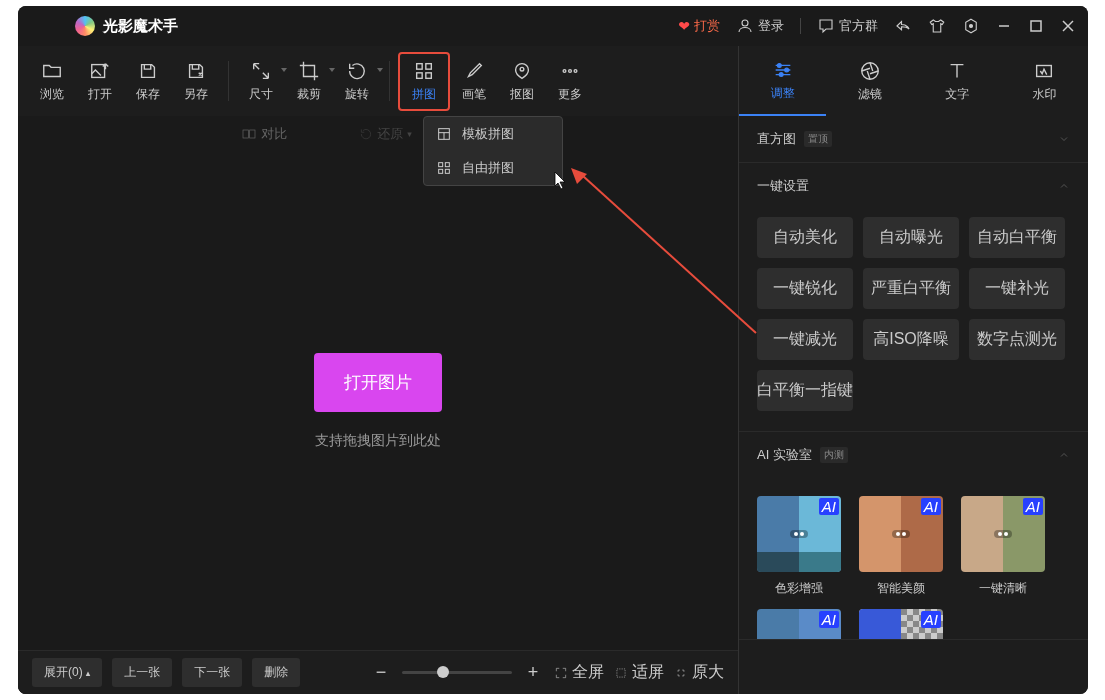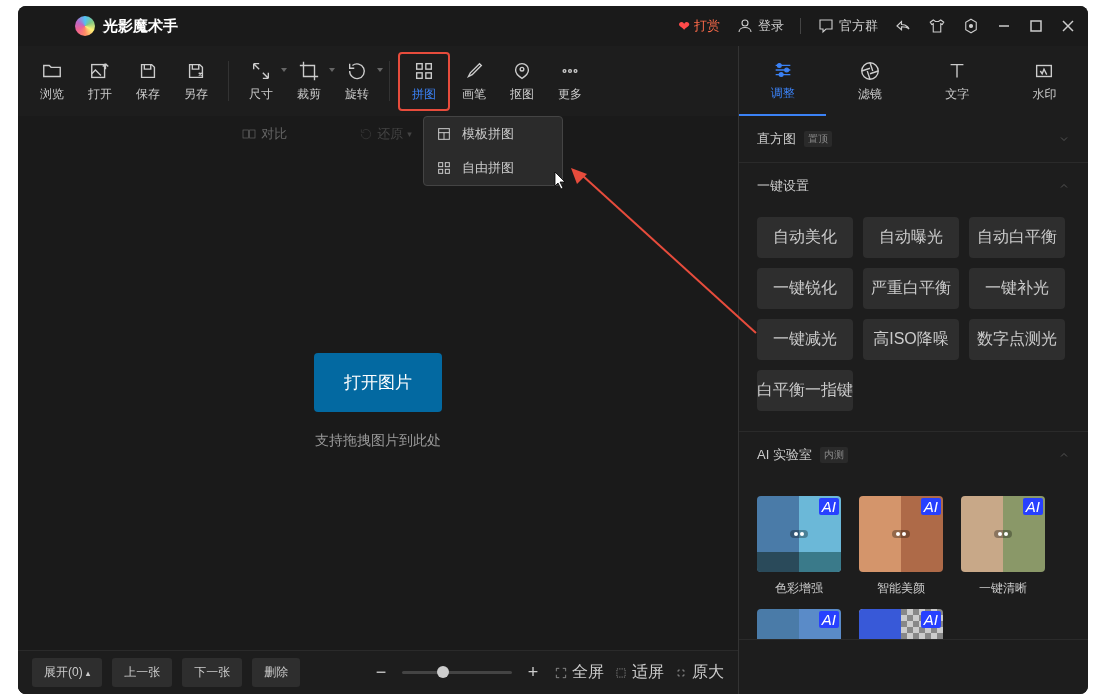--- a/index.html
+++ b/index.html
@@ -31,21 +31,21 @@
 .right-tab { flex: 1; display: flex; flex-direction: column; align-items: center; justify-content: center; color: #ccc; font-size: 12px; cursor: pointer; gap: 4px; }
 .right-tab.active { color: #3b82f6; border-bottom: 2px solid #3b82f6; }
 .right-tab .tool-icon { stroke: currentColor; }
 
 
 .main { flex: 1; display: flex; overflow: hidden; }
 .canvas-area { flex: 1; background: #1a1a1a; display: flex; flex-direction: column; position: relative; }
 .canvas-toolbar { height: 36px; display: flex; align-items: center; justify-content: center; gap: 16px; color: #666; font-size: 13px; }
 .canvas-tb-item { display: flex; align-items: center; gap: 4px; cursor: pointer; }
 .canvas-center { flex: 1; display: flex; flex-direction: column; align-items: center; justify-content: center; gap: 20px; position: relative; }
-.open-btn { background: #0369a1; color: #fff; padding: 18px 30px; font-size: 17px; border: none; border-radius: 4px; cursor: pointer; }
+.open-btn { background: #d946ef; color: #fff; padding: 18px 30px; font-size: 17px; border: none; border-radius: 4px; cursor: pointer; }
 .drag-hint { color: #999; font-size: 14px; }
 
 
 .dropdown { position: absolute; top: 0; left: 405px; width: 140px; background: #2b2b2b; border: 1px solid #444; border-radius: 4px; overflow: hidden; z-index: 10; }
 .dropdown-item { display: flex; align-items: center; gap: 10px; padding: 8px 12px; color: #ccc; font-size: 13px; cursor: pointer; }
 .dropdown-item.active { background: #2740ff; color: #fff; }
 .dd-icon { width: 16px; height: 16px; stroke: currentColor; fill: none; stroke-width: 1.5; }
 
 
 .red-arrow { position: absolute; top: 52px; left: 553px; width: 190px; height: 170px; pointer-events: none; z-index: 5; }

